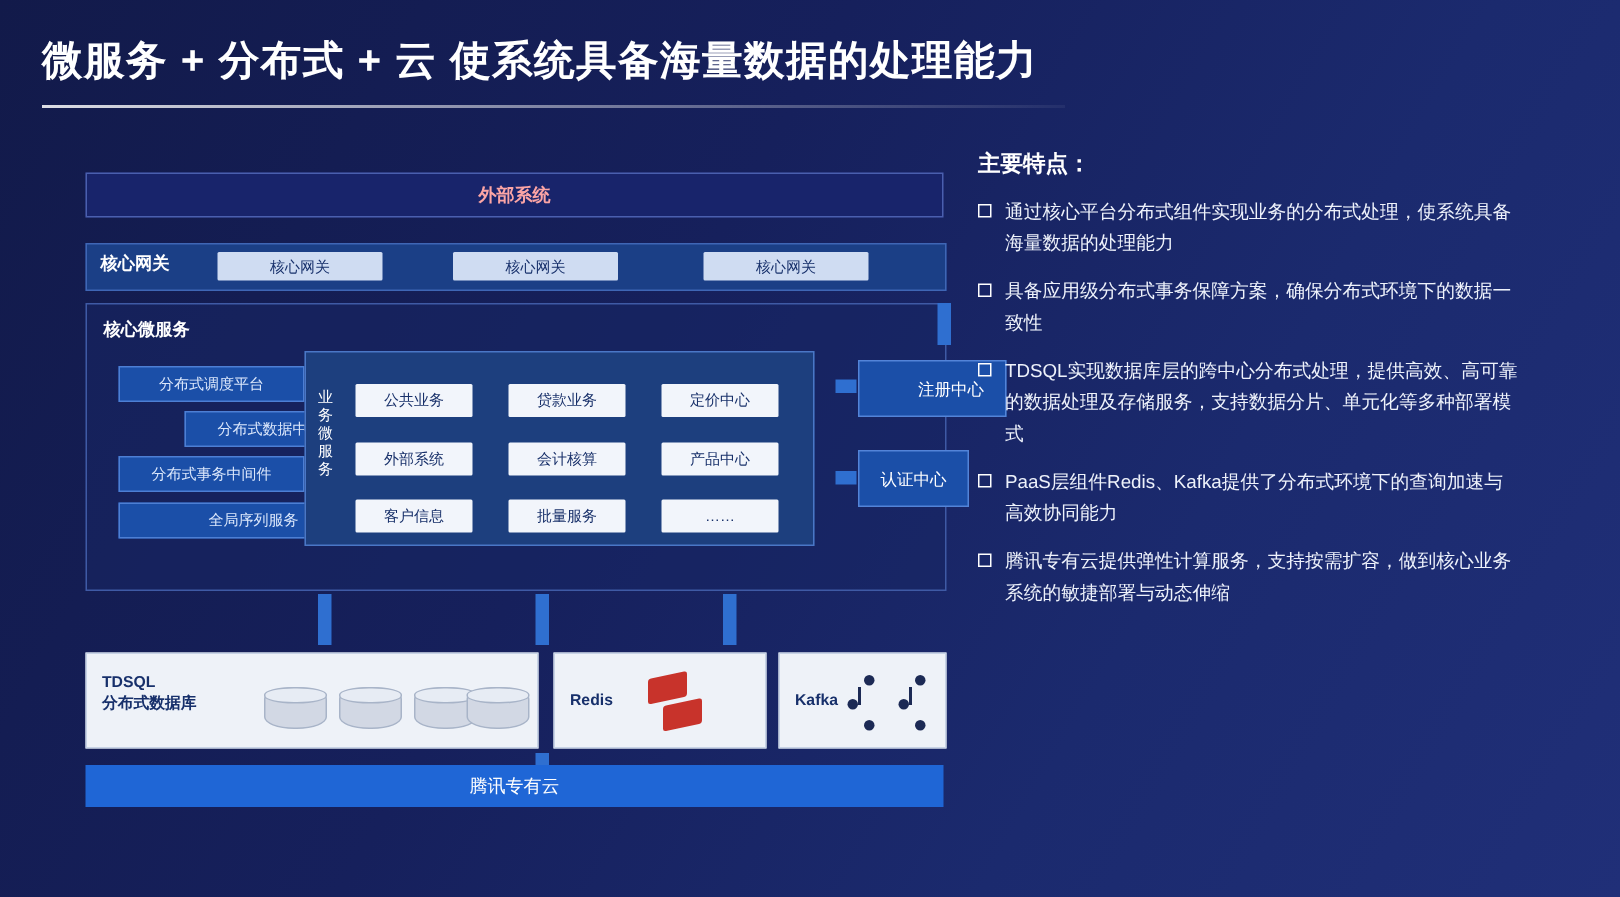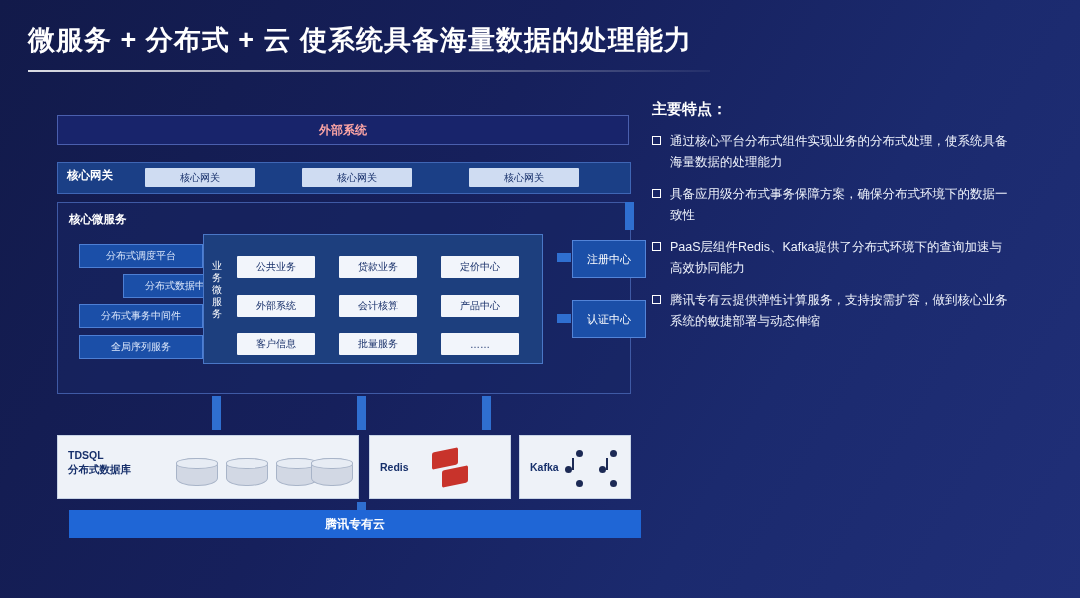--- a/index.html
+++ b/index.html
@@ -62,21 +62,21 @@
 
   .mw{
     position:absolute;left:22px;width:122px;height:22px;
     background:#1b4fa8;border:1px solid #4d7fd4;
     font-size:10px;color:#dbe7fb;
     display:flex;align-items:center;justify-content:center;
   }
   .mw.m1{top:134px;}
   .mw.m2{top:164px;margin-left:44px;}
   .mw.m3{top:194px;}
-  .mw.m4{top:225px;}
+  .mw.m4{top:225px;padding-left:28px;}
 
   .biz-panel{
     position:absolute;left:146px;top:124px;width:338px;height:128px;
     background:#1d3f7e;border:1px solid #4a77c6;
   }
   .biz-side{
     position:absolute;left:152px;top:150px;width:16px;
     font-size:10px;line-height:12px;color:#fff;text-align:center;
   }
   .card{
@@ -90,21 +90,21 @@
   .crow1{top:134px;}
   .crow2{top:173px;}
   .crow3{top:211px;}
 
   .rbox{
     position:absolute;left:515px;width:72px;height:36px;
     background:#1b4fa8;border:1px solid #5384d8;
     font-size:11px;color:#fff;
     display:flex;align-items:center;justify-content:center;
   }
-  .rbox.r1{top:130px;}
+  .rbox.r1{top:130px;padding-left:25px;}
   .rbox.r2{top:190px;}
 
   
   .arrow{position:absolute;background:#2f6fd0;}
   .ar-v{width:9px;}
   .ar-h{height:9px;}
 
   .store-row{
     position:absolute;left:0;top:325px;width:544px;height:62px;
   }
@@ -127,24 +127,24 @@
     background:#e7ecf4;border:1px solid #a8b4c8;border-radius:20px/5px;
   }
   .redis-ico{
     position:absolute;width:26px;height:17px;background:#c8332b;
     transform:skewY(-12deg);border-radius:2px;
   }
   .kafka-dot{position:absolute;width:7px;height:7px;border-radius:50%;background:#1c2a55;}
   .kafka-line{position:absolute;background:#1c2a55;}
 
   .cloud-bar{
-    position:absolute;left:69px;top:510px;width:572px;height:28px;
+    position:absolute;left:57px;top:510px;width:572px;height:28px;
     background:#1f66d6;
     display:flex;align-items:center;justify-content:center;
-    font-size:12px;font-weight:bold;color:#fff;
+    font-size:12px;font-weight:normal;color:#fff;
   }
 
   
   .features{position:absolute;left:652px;top:100px;width:360px;}
   .feat-title{font-size:15px;font-weight:bold;margin-bottom:12px;color:#ffffff;}
   .feat-item{
     position:relative;padding-left:18px;margin-bottom:11px;
     font-size:12.5px;line-height:21px;color:#eef2fb;
   }
   .feat-item .bullet{
@@ -241,19 +241,23 @@
   <div class="feat-item">
     <span class="bullet"></span>
     <span>通过核心平台分布式组件实现业务的分布式处理，使系统具备海量数据的处理能力</span>
   </div>
   <div class="feat-item">
     <span class="bullet"></span>
     <span>具备应用级分布式事务保障方案，确保分布式环境下的数据一致性</span>
   </div>
   <div class="feat-item">
     <span class="bullet"></span>
+    <span>TDSQL实现数据库层的跨中心分布式处理，提供高效、高可靠的数据处理及存储服务，支持数据分片、单元化等多种部署模式</span>
+  </div>
+  <div class="feat-item">
+    <span class="bullet"></span>
     <span>PaaS层组件Redis、Kafka提供了分布式环境下的查询加速与高效协同能力</span>
   </div>
   <div class="feat-item">
     <span class="bullet"></span>
     <span>腾讯专有云提供弹性计算服务，支持按需扩容，做到核心业务系统的敏捷部署与动态伸缩</span>
   </div>
 </div>
 
 </body></html>

